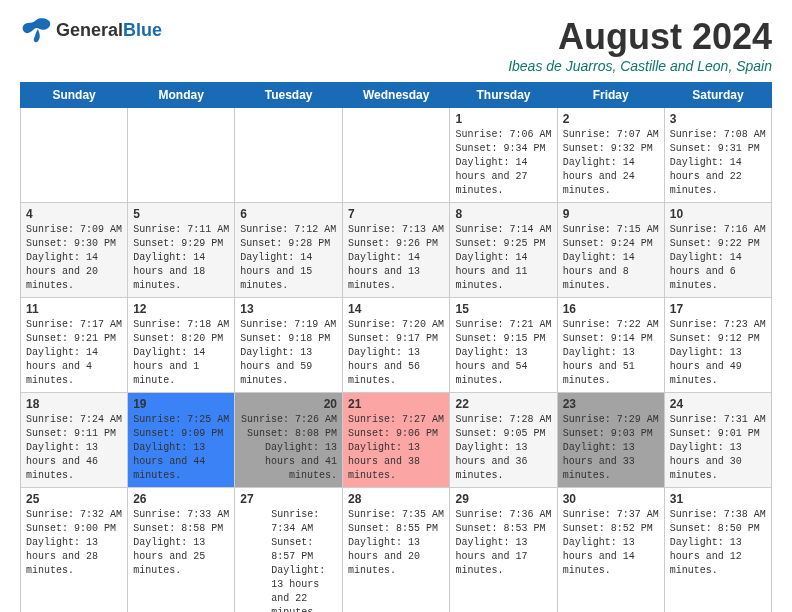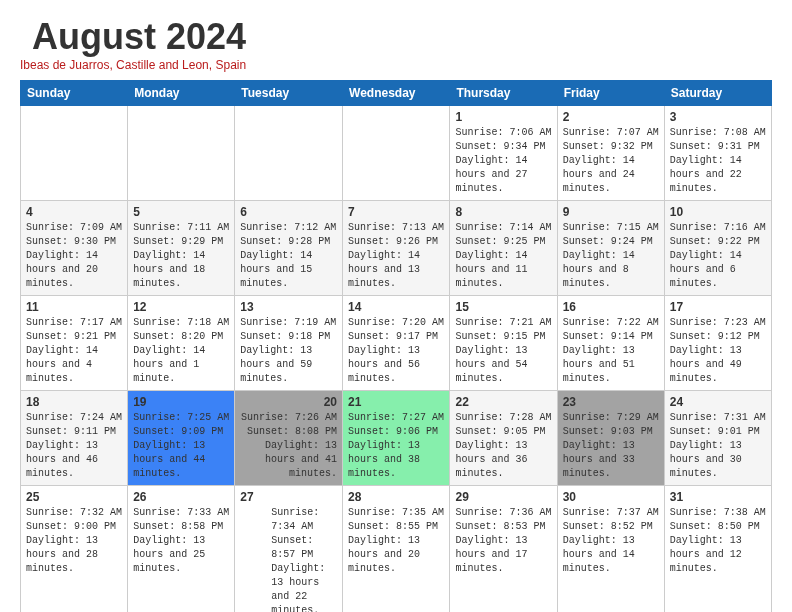--- a/index.html
+++ b/index.html
@@ -27,32 +27,33 @@
     }
     .title-block {
       text-align: right;
     }
     .month-title {
       font-size: 36px;
       font-weight: bold;
       color: #333;
     }
     .subtitle {
-      font-size: 12px;
-      color: #b91c1c;
+      font-size: 14px;
+      color: #0f766e;
+      font-style: italic;
     }
     .calendar {
       width: 100%;
       border-collapse: collapse;
       font-size: 10.5px;
     }
     .calendar th {
       background: #1a6bb5;
       color: #fff;
-      text-align: left;
+      text-align: center;
       padding: 5px 6px;
       font-size: 12px;
       font-weight: bold;
       border: 1px solid #1a6bb5;
     }
     .calendar td {
       border: 1px solid #ccc;
       vertical-align: top;
       padding: 4px 5px;
       min-height: 80px;
@@ -77,20 +78,29 @@
       font-family: Liberation Mono, monospace;
     }
     .empty-cell {
       background: #fff !important;
     }
   </style>
 </head>
 <body>
 
 <div class="header">
+  <div class="logo">
+    <svg class="logo-bird" viewBox="0 0 36 30" xmlns="http://www.w3.org/2000/svg">
+      <path d="M18 4 C22 0, 34 2, 34 8 C34 14, 26 16, 22 14 C20 13, 18 12, 16 14 C14 16, 10 20, 6 18 C2 16, 2 10, 6 8 C10 6, 14 8, 18 4Z" fill="#1a6bb5"></path>
+      <path d="M20 14 C22 18, 24 24, 20 28 C18 30, 14 28, 16 24 C17 21, 18 18, 20 14Z" fill="#1a6bb5"></path>
+    </svg>
+    <div>
+      <div style="font-size:18px;font-weight:bold;color:#333;">General<span style="color:#1a6bb5;">Blue</span></div>
+    </div>
+  </div>
   <div class="title-block">
     <div class="month-title">August 2024</div>
     <div class="subtitle">Ibeas de Juarros, Castille and Leon, Spain</div>
   </div>
 </div>
 
 <table class="calendar">
   <thead>
     <tr>
     <th>Sunday</th>
@@ -227,21 +237,21 @@
           <div class="day-info" style="white-space: pre-line;">Sunrise: 7:25 AM
 Sunset: 9:09 PM
 Daylight: 13 hours and 44 minutes.</div>
         </td>
         <td style="background: #a3a3a3; text-align: right;">
           <div class="day-num">20</div>
           <div class="day-info" style="white-space: pre-line;">Sunrise: 7:26 AM
 Sunset: 8:08 PM
 Daylight: 13 hours and 41 minutes.</div>
         </td>
-        <td style="background: #86efac;">
+        <td style="background: #fca5a5;">
           <div class="day-num">21</div>
           <div class="day-info" style="white-space: pre-line;">Sunrise: 7:27 AM
 Sunset: 9:06 PM
 Daylight: 13 hours and 38 minutes.</div>
         </td>
         <td style="background: rgb(245, 245, 245); margin-left: 40px;">
           <div class="day-num">22</div>
           <div class="day-info" style="white-space: pre-line;">Sunrise: 7:28 AM
 Sunset: 9:05 PM
 Daylight: 13 hours and 36 minutes.</div>

